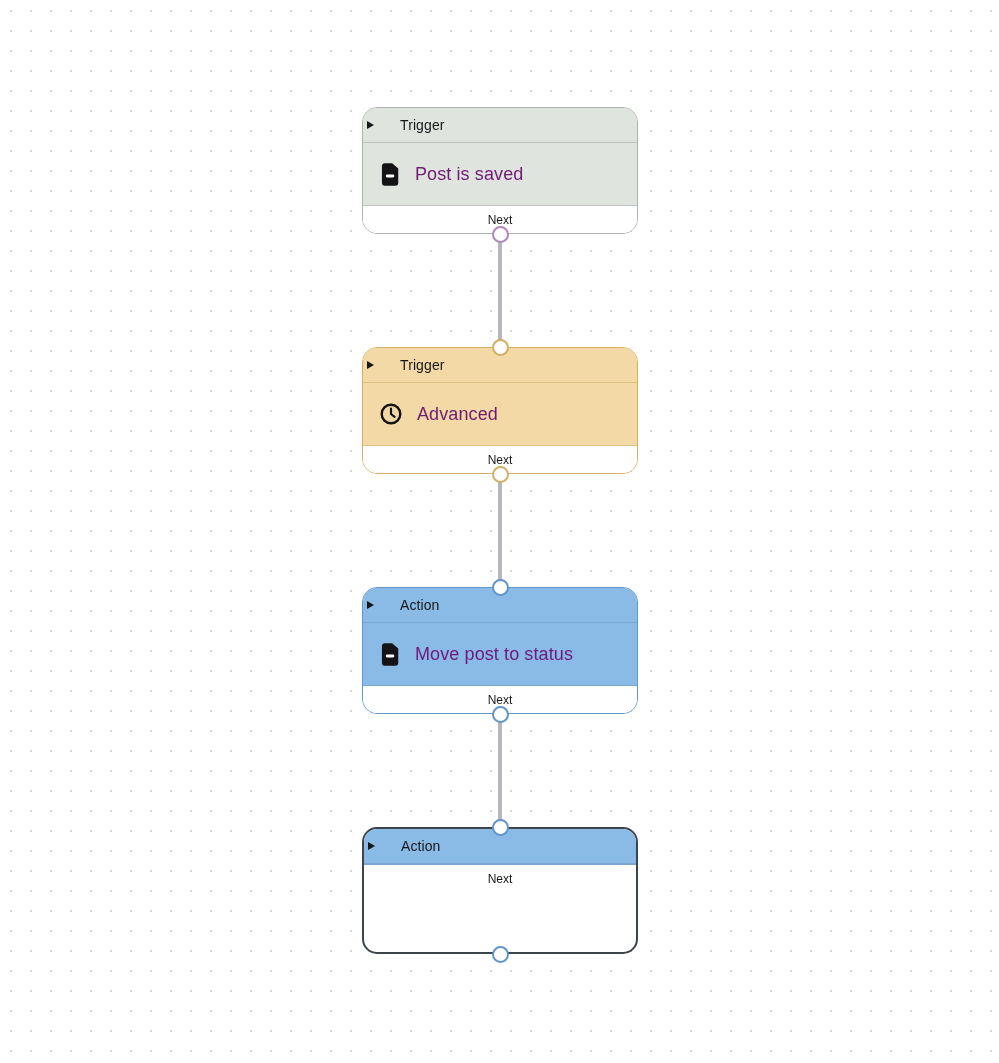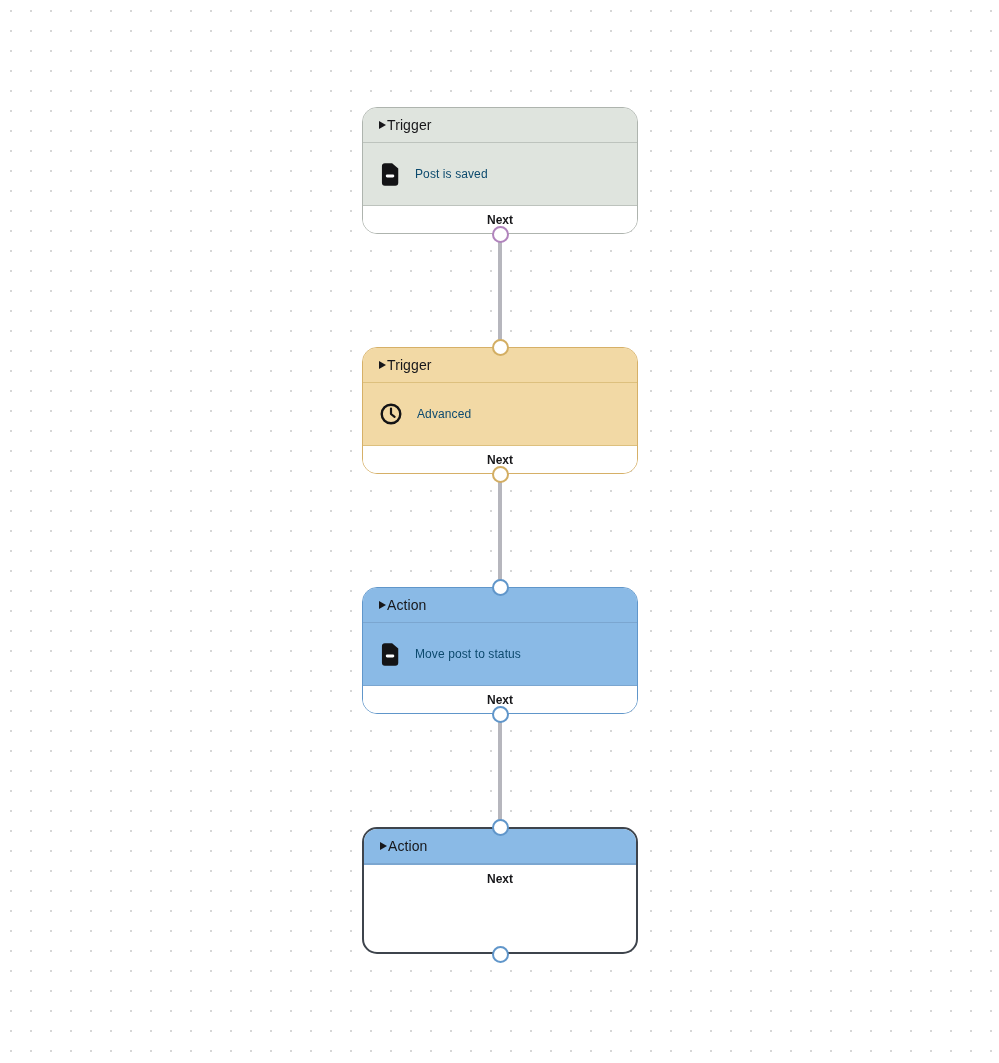--- a/index.html
+++ b/index.html
@@ -49,22 +49,22 @@
   .node-wrap.selected .node {
     border: 2px solid var(--border);
   }
   .node-header {
     height: 35px;
     flex: 0 0 35px;
     background: var(--bg);
     border-bottom: 1px solid var(--divider);
     display: flex;
     align-items: center;
-    padding: 0 16px;
-    gap: 1px;
+    padding: 0 4px;
+    gap: 26px;
     cursor: pointer;
   }
   .tri {
     width: 0; height: 0;
     border-left: 7px solid #17171a;
     border-top: 4.5px solid transparent;
     border-bottom: 4.5px solid transparent;
     flex: 0 0 auto;
   }
   .cat {
@@ -82,34 +82,33 @@
     gap: 14px;
   }
   .body-icon {
     flex: 0 0 auto;
     display: flex;
     align-items: center;
     justify-content: center;
     color: #141416;
   }
   .body-label {
-    font-size: 12px;
-    color: #0c4a6e;
+    font-size: 18px;
+    color: #701a75;
     letter-spacing: 0.1px;
     white-space: nowrap;
   }
   .node-footer {
     flex: 0 0 28px;
     height: 28px;
     background: #ffffff;
     border-top: 1px solid var(--divider);
     display: flex;
     align-items: center;
     justify-content: center;
-    font-weight: bold;
   }
   .footer-label {
     font-size: 12px;
     color: #17171a;
   }
   .port {
     position: absolute;
     width: 17px;
     height: 17px;
     border-radius: 50%;

